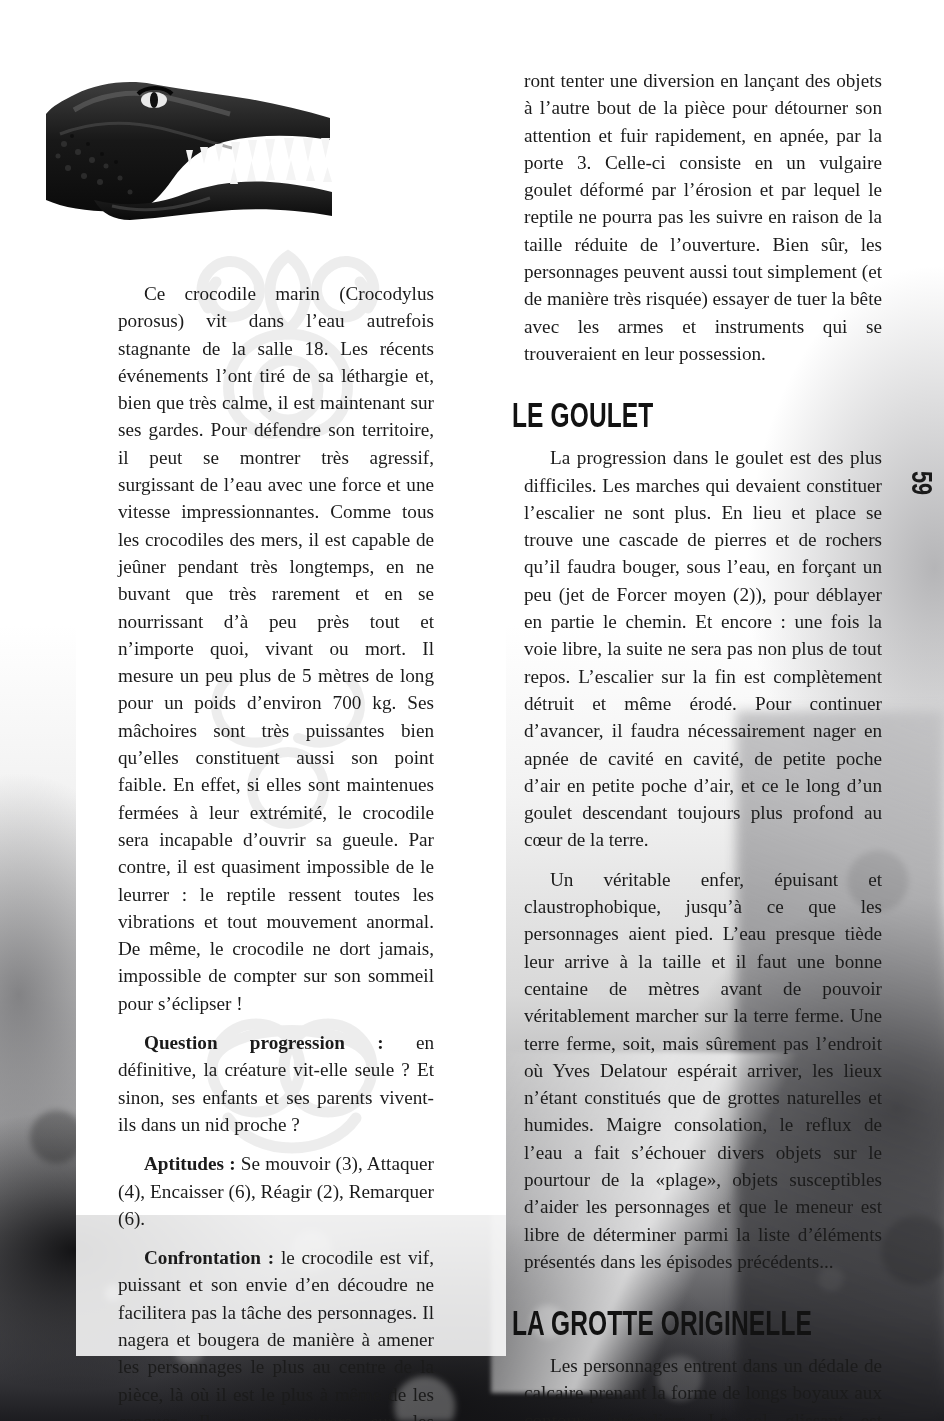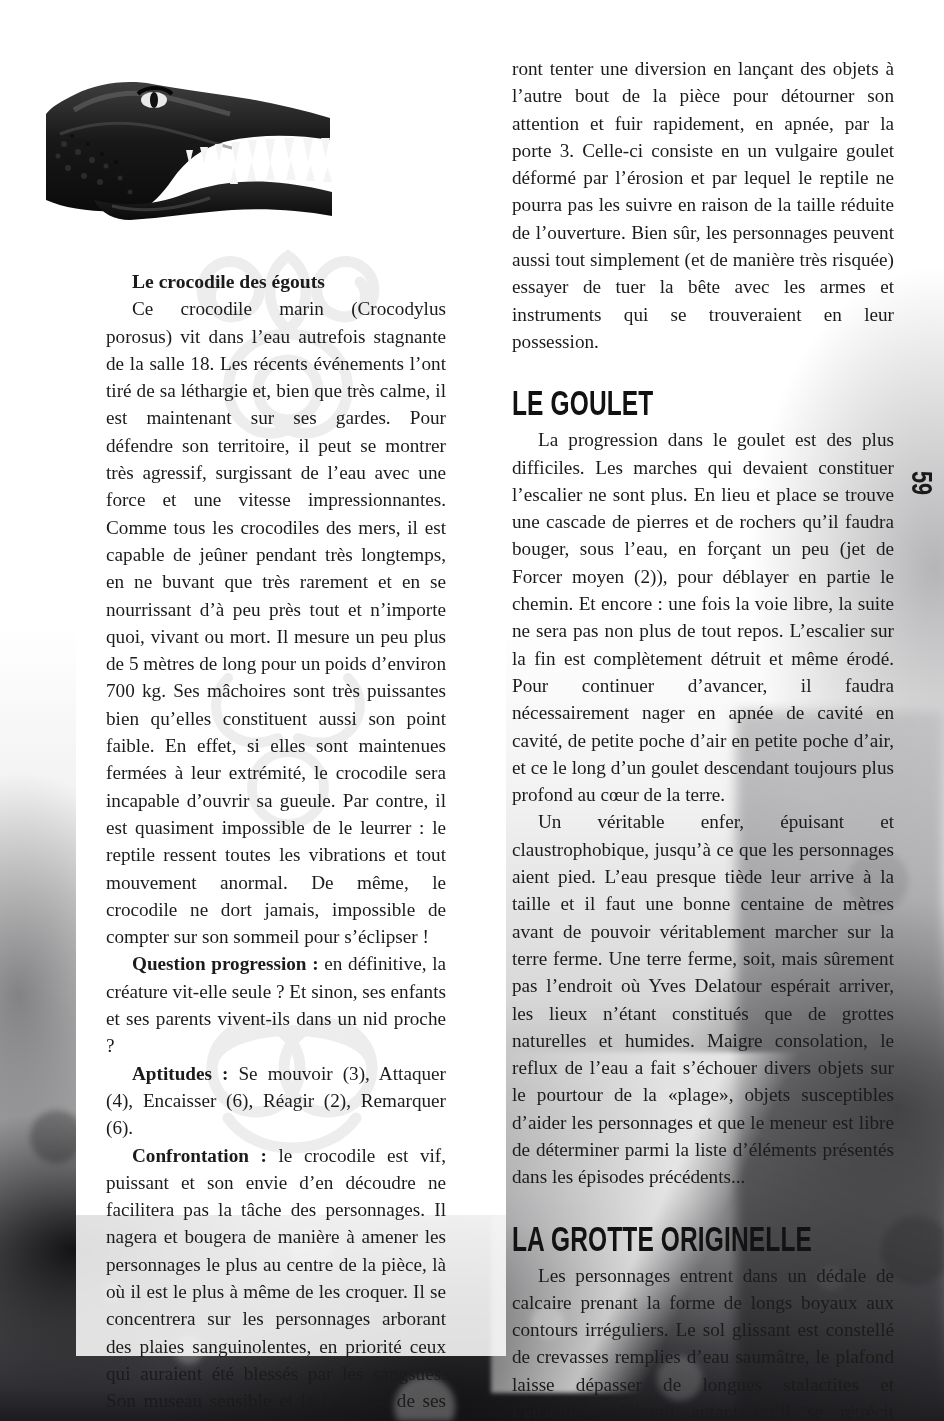--- a/index.html
+++ b/index.html
@@ -125,21 +125,21 @@
     top: 268px;
     width: 340px;
   }
   .col-right {
     left: 512px;
     top: 55px;
     width: 382px;
   }
 
   .col p {
-    margin: 0;
+    margin: 12px;
     text-indent: 26px;
   }
   .col p.noindent { text-indent: 0; }
 
   .subhead {
     font-weight: bold;
     font-size: 19.6px;
     display: block;
     text-indent: 26px;
     margin: 0;
@@ -279,21 +279,20 @@
         <circle cx="38" cy="88" r="2"></circle>
           <circle cx="54" cy="96" r="2"></circle>
         <circle cx="68" cy="106" r="2"></circle>
           <circle cx="82" cy="114" r="2"></circle>
       </g>
     </svg>
   </div>
 
   <div class="col col-left">
 
-    <p class="subhead">Le crocodile des égouts</p>
 
     <p>Ce crocodile marin (Crocodylus porosus) vit dans l’eau autrefois stagnante de la salle 18. Les récents événements l’ont tiré de sa léthargie et, bien que très calme, il est maintenant sur ses gardes. Pour défendre son territoire, il peut se montrer très agressif, surgissant de l’eau avec une force et une vitesse impressionnantes. Comme tous les crocodiles des mers, il est capable de jeûner pendant très longtemps, en ne buvant que très rarement et en se nourrissant d’à peu près tout et n’importe quoi, vivant ou mort. Il mesure un peu plus de 5 mètres de long pour un poids d’environ 700 kg. Ses mâchoires sont très puissantes bien qu’elles constituent aussi son point faible. En effet, si elles sont maintenues fermées à leur extrémité, le crocodile sera incapable d’ouvrir sa gueule. Par contre, il est quasiment impossible de le leurrer : le reptile ressent toutes les vibrations et tout mouvement anormal. De même, le crocodile ne dort jamais, impossible de compter sur son sommeil pour s’éclipser !</p>
 
     <p><span class="lead">Question progression :</span><span> en définitive, la créature vit-elle seule ? Et sinon, ses enfants et ses parents vivent-ils dans un nid proche ?</span></p>
 
     <p><span class="lead">Aptitudes :</span><span> Se mouvoir (3), Attaquer (4), Encaisser (6), Réagir (2), Remarquer (6).</span></p>
 
 
 
     <p><span class="lead">Confrontation :</span><span> le crocodile est vif, puissant et son envie d’en découdre ne facilitera pas la tâche des personnages. Il nagera et bougera de manière à amener les personnages le plus au centre de la pièce, là où il est le plus à même de les croquer. Il se concentrera sur les personnages arborant des plaies sanguinolentes, en priorité ceux qui auraient été blessés par les sangsues. Son museau sensible et la faiblesse de ses mâchoires à leur extrémité constituent ses seuls véritables points faibles. Un coup bien placé le fera réfléchir à deux fois quant à sa prochaine attaque et les personnages pourraient en profiter pour gagner du temps et s’éclipser.</span></p>

